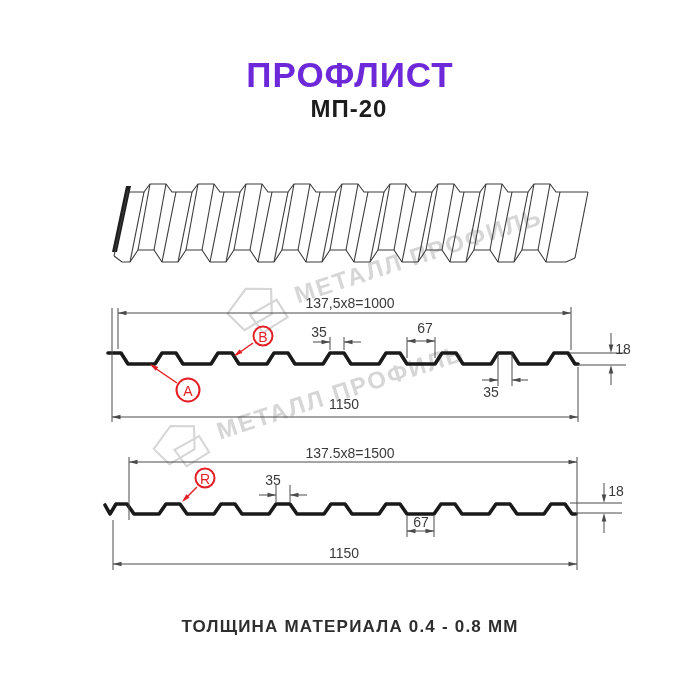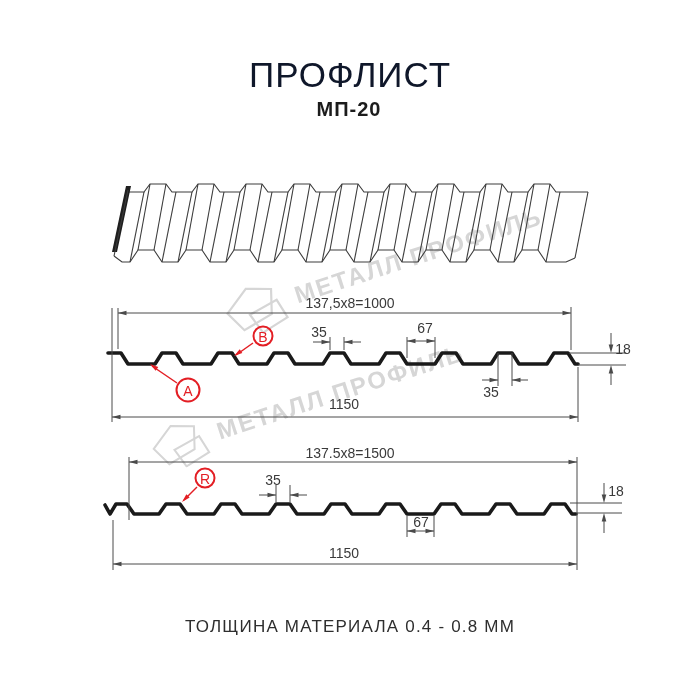--- a/index.html
+++ b/index.html
@@ -3,29 +3,29 @@
 <meta charset="utf-8">
 <style>
   html,body{margin:0;padding:0;}
   body{
     width:700px;height:700px;background:#ffffff;position:relative;overflow:hidden;
     font-family:"Liberation Sans", sans-serif;
   }
   .stage{position:absolute;left:0;top:0;width:700px;height:700px;}
   .page-title{
     position:absolute;left:350px;top:75px;transform:translate(-50%,-50%);
-    font-size:35px;font-weight:400;letter-spacing:1px;color:#0f172a;white-space:nowrap;
+    font-size:35px;font-weight:700;letter-spacing:1px;color:#6d28d9;white-space:nowrap;
   }
   .page-subtitle{
     position:absolute;left:349px;top:109px;transform:translate(-50%,-50%);
-    font-size:20px;font-weight:700;letter-spacing:1px;color:#1c1c1c;white-space:nowrap;
+    font-size:24px;font-weight:700;letter-spacing:1px;color:#1c1c1c;white-space:nowrap;
   }
   .footer-note{
     position:absolute;left:350px;top:627px;transform:translate(-50%,-50%);
-    font-size:17px;font-weight:400;letter-spacing:1.2px;color:#2e2e2e;white-space:nowrap;
+    font-size:17px;font-weight:700;letter-spacing:1.2px;color:#2e2e2e;white-space:nowrap;
   }
   .dim{
     position:absolute;transform:translate(-50%,-50%);
     font-size:14px;color:#3a3a3a;white-space:nowrap;
   }
   .circle-label{
     position:absolute;transform:translate(-50%,-50%);
     border:2px solid #e31e24;color:#e31e24;border-radius:50%;
     width:21px;height:21px;display:flex;align-items:center;justify-content:center;
     font-size:14px;font-weight:400;background:transparent;box-sizing:border-box;

